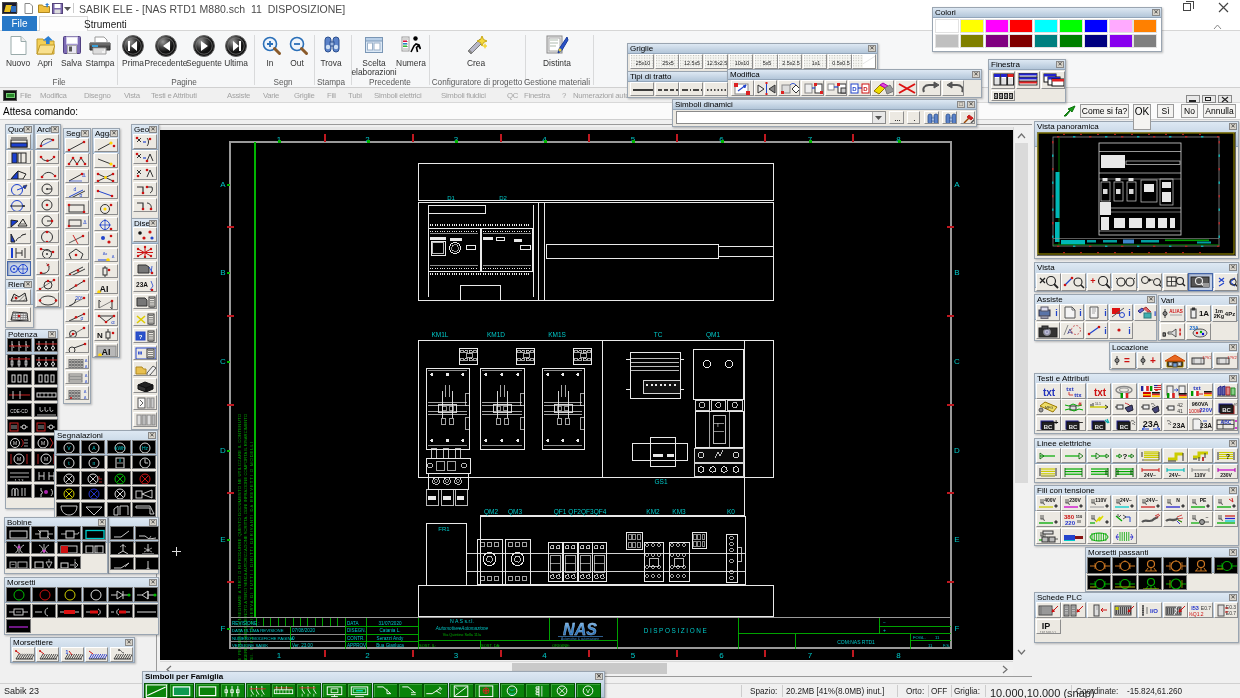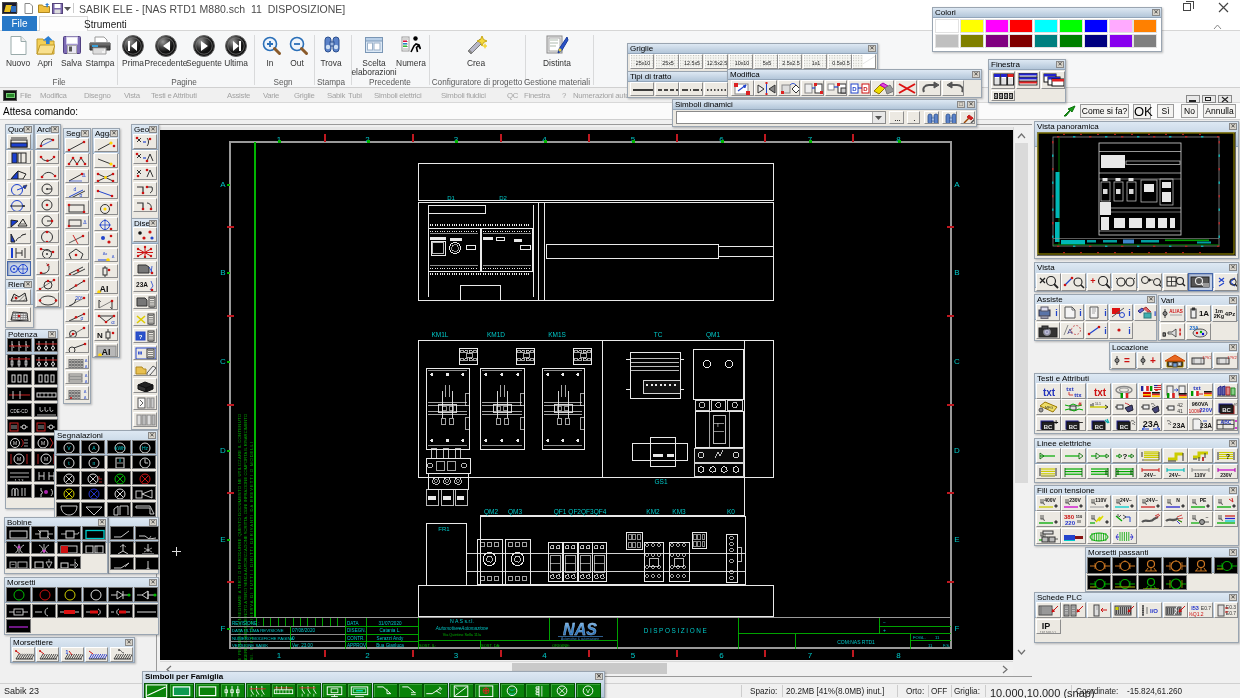--- a/index.html
+++ b/index.html
@@ -209,21 +209,21 @@
     <div class="abs" style="left:2px;top:2px;width:9px;height:5px;background:#2a8a2a;border:1px solid #7c7;"></div>
   </div>
 <div class="abs mitem" style="left:20px;top:91px;">File</div>
 <div class="abs mitem" style="left:40px;top:91px;">Modifica</div>
 <div class="abs mitem" style="left:84px;top:91px;">Disegno</div>
 <div class="abs mitem" style="left:124px;top:91px;">Vista</div>
 <div class="abs mitem" style="left:151px;top:91px;">Testi e Attributi</div>
 <div class="abs mitem" style="left:227px;top:91px;">Assiste</div>
 <div class="abs mitem" style="left:263px;top:91px;">Varie</div>
 <div class="abs mitem" style="left:294px;top:91px;">Griglie</div>
-<div class="abs mitem" style="left:327px;top:91px;">Sabik</div>
+<div class="abs mitem" style="left:327px;top:91px;">Fili</div>
 <div class="abs mitem" style="left:348px;top:91px;">Tubi</div>
 <div class="abs mitem" style="left:374px;top:91px;">Simboli elettrici</div>
 <div class="abs mitem" style="left:441px;top:91px;">Simboli fluidici</div>
 <div class="abs mitem" style="left:507px;top:91px;">QC</div>
 <div class="abs mitem" style="left:524px;top:91px;">Finestra</div>
 <div class="abs mitem" style="left:562px;top:91px;">?</div>
 <div class="abs mitem" style="left:573px;top:91px;">Numerazioni automatiche</div>
 <div class="abs" style="left:1186px;top:95px;width:14px;height:8px;background:#e8e8e8;border:1px solid #888;"></div>
 <div class="abs" style="left:1202px;top:95px;width:14px;height:8px;background:#e8e8e8;border:1px solid #888;"></div>
 <div class="abs" style="left:1218px;top:95px;width:14px;height:8px;background:#e8e8e8;border:1px solid #888;"></div>
@@ -3344,21 +3344,21 @@
       <path d="M3 11l6-6" stroke="#994400" stroke-width="1.4" fill="none"></path>
       <path d="M8 3l4 3-2 2-4-3z" stroke="#cc2222" stroke-width="1" fill="#cc2222"></path>
       <path d="M10 11l4-4" stroke="#555" stroke-width="1.4" fill="none"></path>
       <path d="M13 6l2 2" stroke="#555" stroke-width="2" fill="none"></path>
     </svg>
   </div>
 <svg class="abs" style="left:1062px;top:104px;z-index:25" width="15" height="14">
     <path d="M2 12L8 6l-2-1 7-3-3 6-1.5-1.5L4 12z" fill="#18a018" stroke="#0a700a"></path>
   </svg>
 <div class="wbtn" style="left:1080px;top:104px;width:49px;height:14px;line-height:13px;z-index:25;background:#f4f3f1;font-size:8.5px;white-space:nowrap;">Come si fa?</div>
-<div class="wbtn" style="left:1133px;top:104px;width:18px;height:15px;line-height:13px;z-index:25;background:#f4f3f1;font-size:13px;white-space:nowrap;">OK</div>
+<div class="wbtn" style="left:1133px;top:104px;width:18px;height:26px;line-height:13px;z-index:25;background:#f4f3f1;font-size:10px;white-space:nowrap;">OK</div>
 <div class="wbtn" style="left:1157px;top:104px;width:17px;height:14px;line-height:13px;z-index:25;background:#f4f3f1;font-size:8.5px;white-space:nowrap;">Sì</div>
 <div class="wbtn" style="left:1181px;top:104px;width:17px;height:14px;line-height:13px;z-index:25;background:#f4f3f1;font-size:8.5px;white-space:nowrap;">No</div>
 <div class="wbtn" style="left:1203px;top:104px;width:33px;height:14px;line-height:13px;z-index:25;background:#f4f3f1;font-size:8.5px;white-space:nowrap;">Annulla</div>
 <div class="abs" style="left:0;top:683px;width:1240px;height:15px;background:#f0f0f0;border-top:1px solid #d0d0d0;z-index:5;"></div>
 <div class="abs" style="left:4px;top:686px;z-index:6;font-size:9px;color:#222;">Sabik 23</div>
 <div class="ssep" style="left:741px;top:685px;z-index:6;"></div>
 <div class="ssep" style="left:782px;top:685px;z-index:6;"></div>
 <div class="ssep" style="left:897px;top:685px;z-index:6;"></div>
 <div class="ssep" style="left:928px;top:685px;z-index:6;"></div>
 <div class="ssep" style="left:951px;top:685px;z-index:6;"></div>

